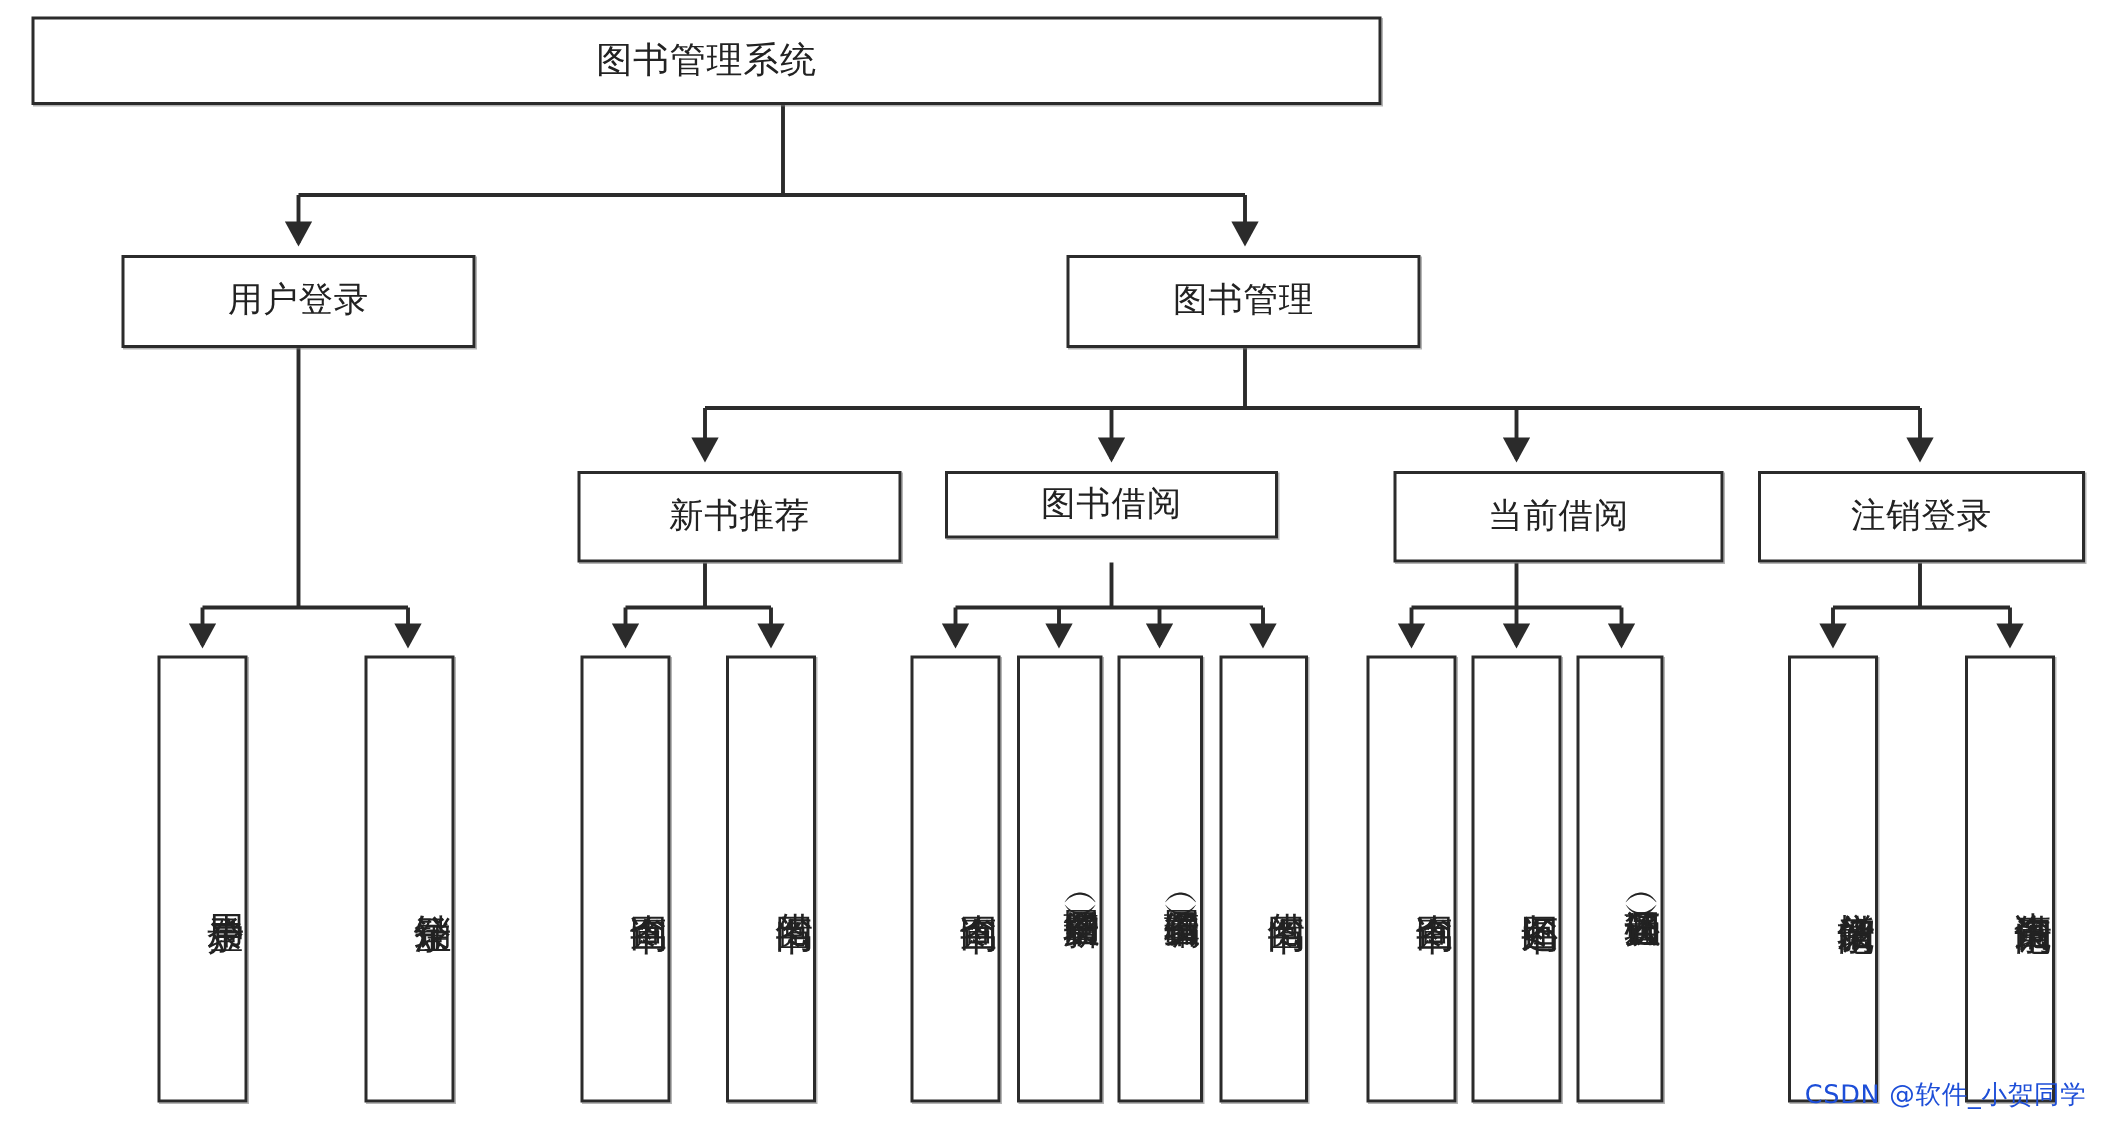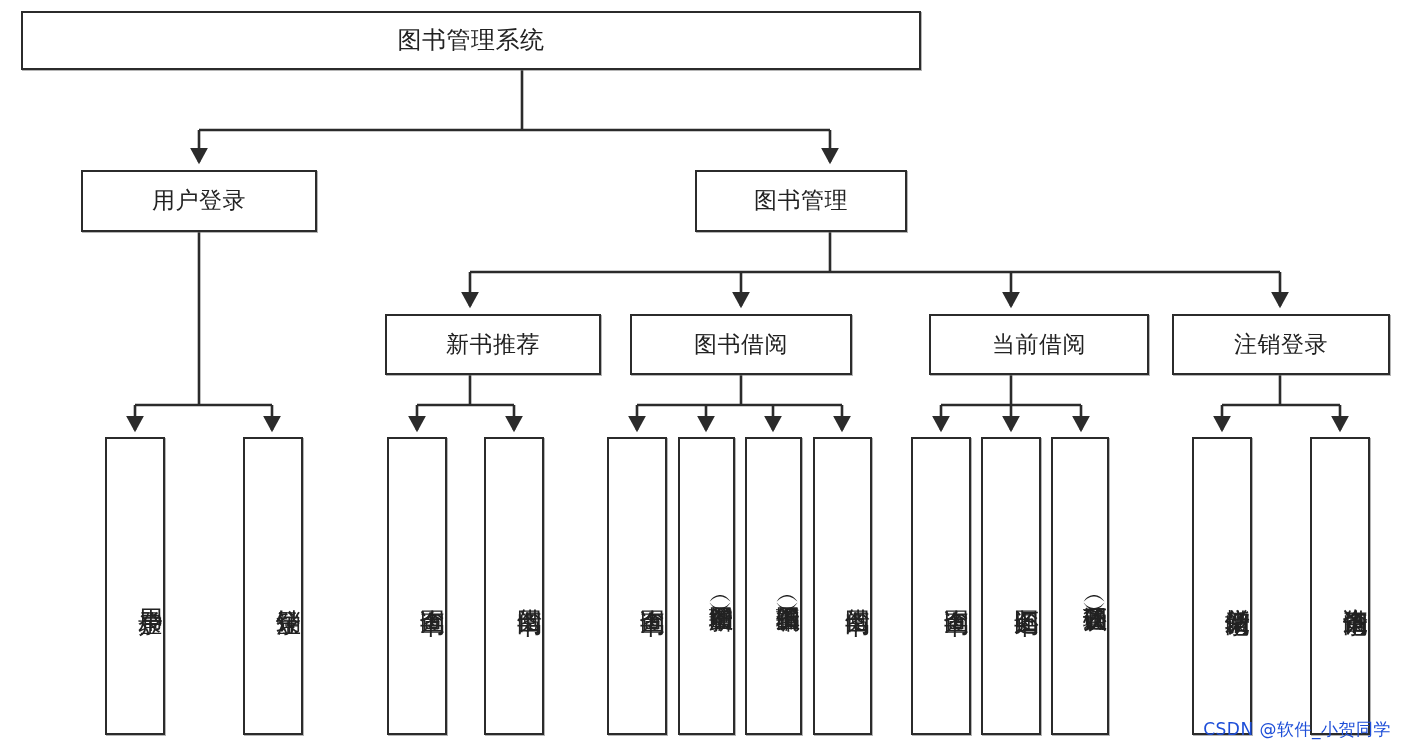--- a/index.html
+++ b/index.html
@@ -122,24 +122,24 @@
       <path d="M 1280 375 L 1280 405"></path>
       <path d="M 1222 405 L 1340 405"></path>
       <path d="M 1222 405 L 1222 430" marker-end="url(#arrow)"></path>
       <path d="M 1340 405 L 1340 430" marker-end="url(#arrow)"></path>
     </g>
   </svg>
 
   <div class="node node-h node-root" style="left:21px; top:11px; width:900px; height:59px;">图书管理系统</div>
 
   <div class="node node-h" style="left:81px; top:170px; width:236px; height:62px;">用户登录</div>
-  <div class="node node-h" style="left:695px; top:170px; width:212px; height:62px;">图书管理</div>
+  <div class="node node-h" style="left:711px; top:170px; width:236px; height:62px;">图书管理</div>
 
   <div class="node node-h" style="left:362px; top:314px; width:216px; height:61px;margin-left:23px;">新书推荐</div>
-  <div class="node node-h" style="left:630px; top:314px; width:222px; height:61px;">图书借阅</div>
+  <div class="node node-h" style="left:630px; top:314px; width:222px; height:45px;">图书借阅</div>
   <div class="node node-h" style="left:929px; top:314px; width:220px; height:61px;">当前借阅</div>
   <div class="node node-h" style="left:1172px; top:314px; width:218px; height:61px;">注销登录</div>
 
   <div class="node node-leaf" style="left:105px; top:437px; width:60px; height:298px;">用户登录</div>
   <div class="node node-leaf" style="left:243px; top:437px; width:60px; height:298px;">注销登录</div>
 
   <div class="node node-leaf" style="left:387px; top:437px; width:60px; height:298px;">查询图书</div>
   <div class="node node-leaf" style="left:484px; top:437px; width:60px; height:298px;">借阅图书</div>
 
   <div class="node node-leaf" style="left:607px; top:437px; width:60px; height:298px;">查询图书</div>

